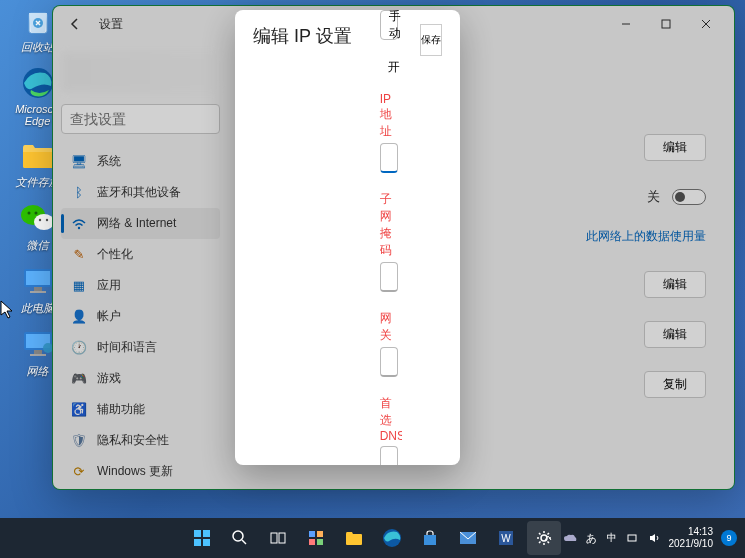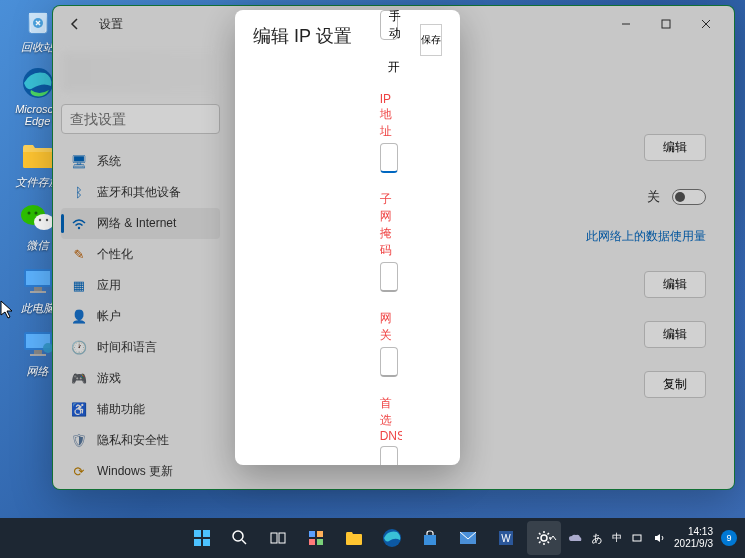--- a/index.html
+++ b/index.html
@@ -367,17 +367,17 @@
         </svg>
       </span>
     <span class="tray-ico">
         <svg width="12" height="12" viewBox="0 0 12 12">
           <path d="M2 4 L4 4 L7 2 L7 10 L4 8 L2 8 Z" fill="#fff"></path>
           <path d="M9 4 Q11 6 9 8" stroke="#fff" fill="none"></path>
         </svg>
       </span>
     <div class="clock">
       <div>14:13</div>
-      <div>2021/9/3</div>
+      <div>2021/9/10</div>
     </div>
     <span style="width:16px;height:16px;background:#0078d4;border-radius:50%;display:flex;align-items:center;justify-content:center;font-size:9px">9</span>
   </div>
 </div>
 
 </body></html>

